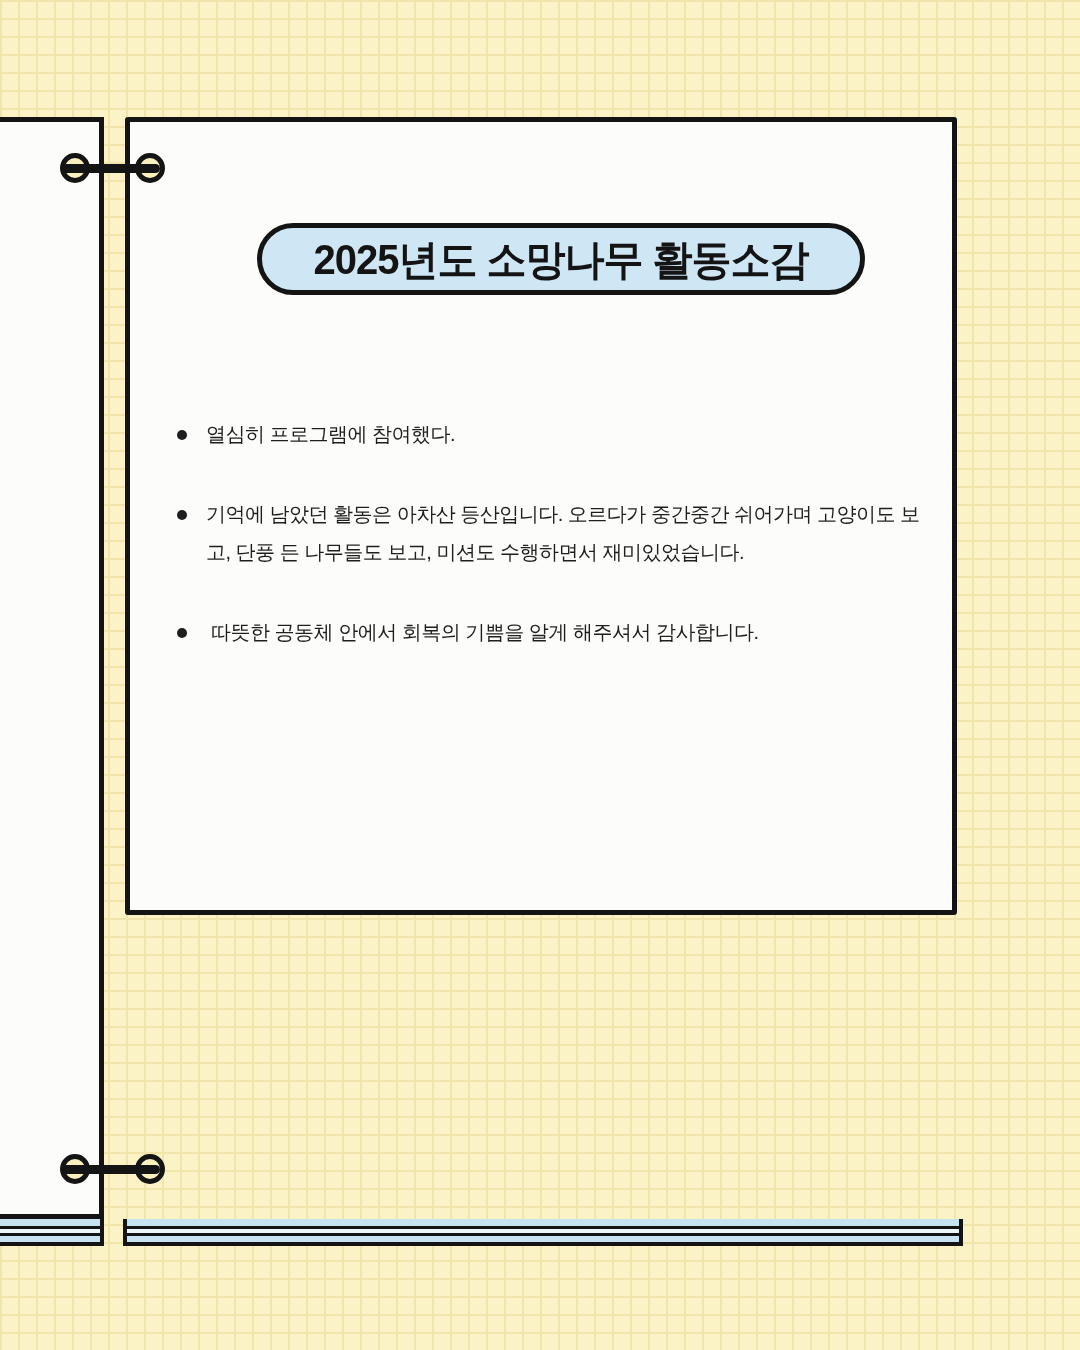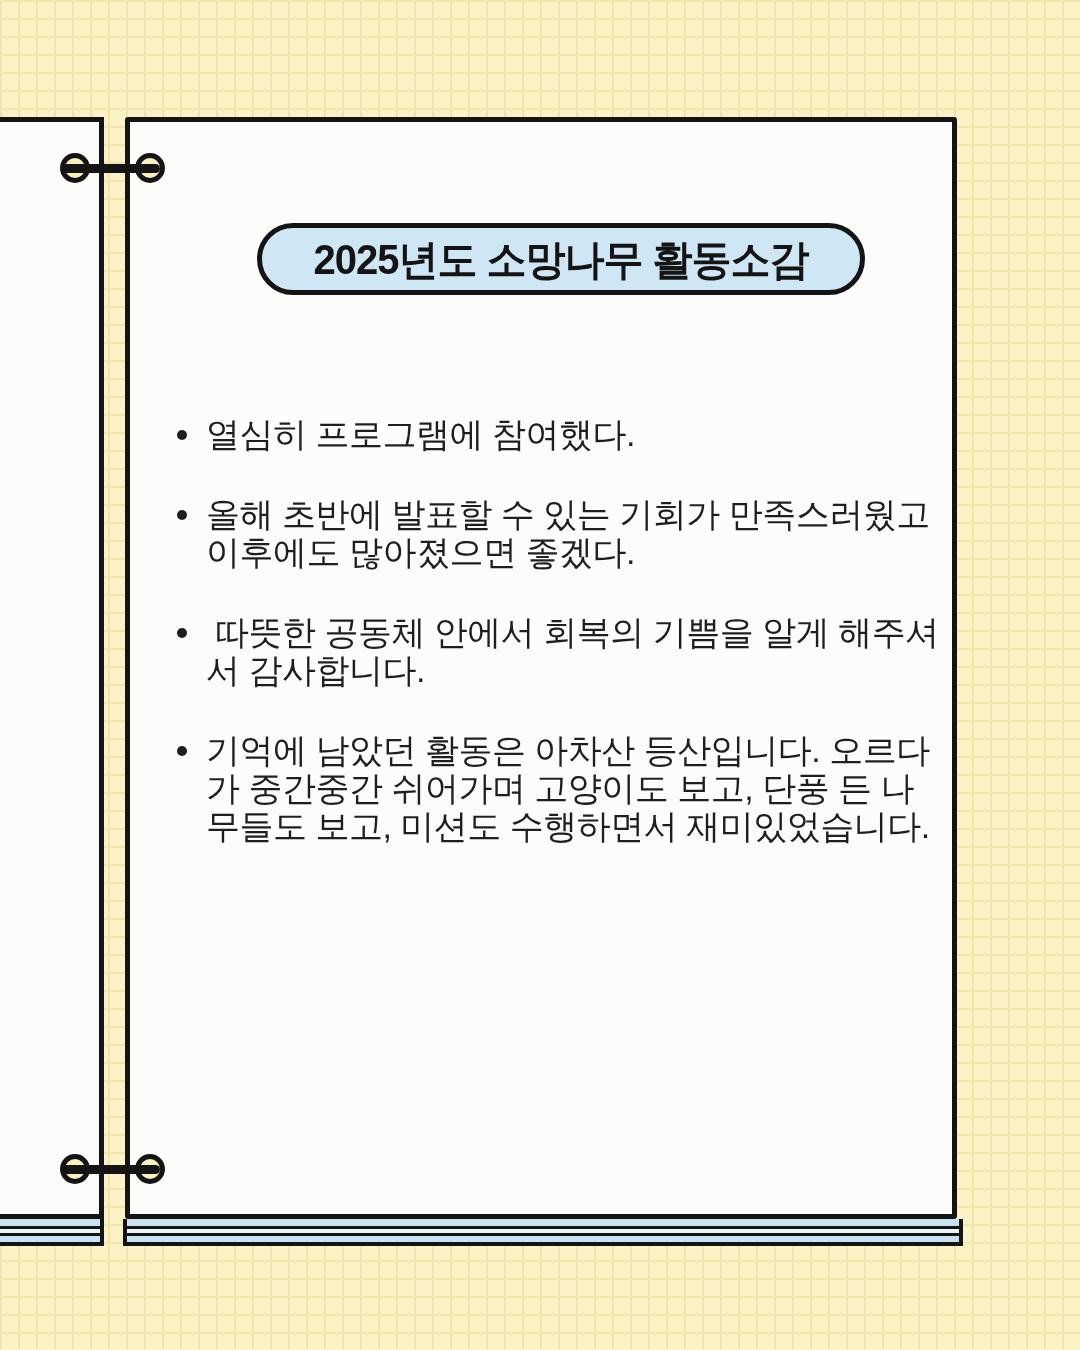--- a/index.html
+++ b/index.html
@@ -22,21 +22,21 @@
       linear-gradient(to right, var(--grid-line) 2px, transparent 2px),
       linear-gradient(to bottom, var(--grid-line) 2px, transparent 2px);
     background-size:18px 18px;
   }
   .sheet{
     position:absolute;box-sizing:border-box;
     background:var(--page-white);
     border:5px solid var(--ink);
   }
   .sheet-left{left:-12px;top:117px;width:116px;height:1102px;}
-  .sheet-main{left:125px;top:117px;width:832px;height:1102px;border-radius:3px;}
+  .sheet-main{left:125px;top:117px;width:832px;height:798px;border-radius:3px;}
   .stack{
     position:absolute;box-sizing:border-box;
     background:linear-gradient(to bottom,
       var(--stripe-blue) 0 7px,
       var(--ink) 7px 10px,
       var(--stripe-light) 10px 14px,
       var(--ink) 14px 17px,
       var(--stripe-blue) 17px 23px,
       var(--ink) 23px 27px);
   }
@@ -72,21 +72,21 @@
   ul.reflections li{
     display:flex;align-items:flex-start;
     margin:0 0 42px 0;
   }
   .bullet-dot{
     flex:0 0 auto;width:10px;height:10px;border-radius:50%;
     background:var(--text-dark);
     margin:15px 19px 0 5px;
   }
   .li-text{
-    font-size:34px;line-height:38px;letter-spacing:-0.5px;
+    font-size:20px;line-height:38px;letter-spacing:-0.5px;
     color:var(--text-dark);
     width:735px;
     white-space:pre-wrap;
   }
 </style>
 </head>
 <body>
 
 <div class="sheet sheet-left"></div>
 <div class="stack stack-left"></div>
@@ -96,29 +96,25 @@
     <span>2025년도 소망나무 활동소감</span>
   </div>
 
   <ul class="reflections">
     <li>
       <span class="bullet-dot"></span>
       <span class="li-text">열심히 프로그램에 참여했다.</span>
     </li>
     <li>
       <span class="bullet-dot"></span>
-      <span class="li-text">올해 초반에 발표할 수 있는 기회가 만족스러웠고 이후에도 많아졌으면 좋겠다.</span>
+      <span class="li-text">기억에 남았던 활동은 아차산 등산입니다. 오르다가 중간중간 쉬어가며 고양이도 보고, 단풍 든 나무들도 보고, 미션도 수행하면서 재미있었습니다.</span>
     </li>
     <li>
       <span class="bullet-dot"></span>
       <span class="li-text"> 따뜻한 공동체 안에서 회복의 기쁨을 알게 해주셔서 감사합니다.</span>
-    </li>
-    <li>
-      <span class="bullet-dot"></span>
-      <span class="li-text">기억에 남았던 활동은 아차산 등산입니다. 오르다가 중간중간 쉬어가며 고양이도 보고, 단풍 든 나무들도 보고, 미션도 수행하면서 재미있었습니다.</span>
     </li>
   </ul>
 </div>
 
 <div class="stack stack-main"></div>
 
 <div>
   <div class="ring-hole" style="left:60px;top:153px;"></div>
   <div class="ring-hole" style="left:135px;top:153px;"></div>
   <div class="ring-bar" style="top:164px;"></div>

